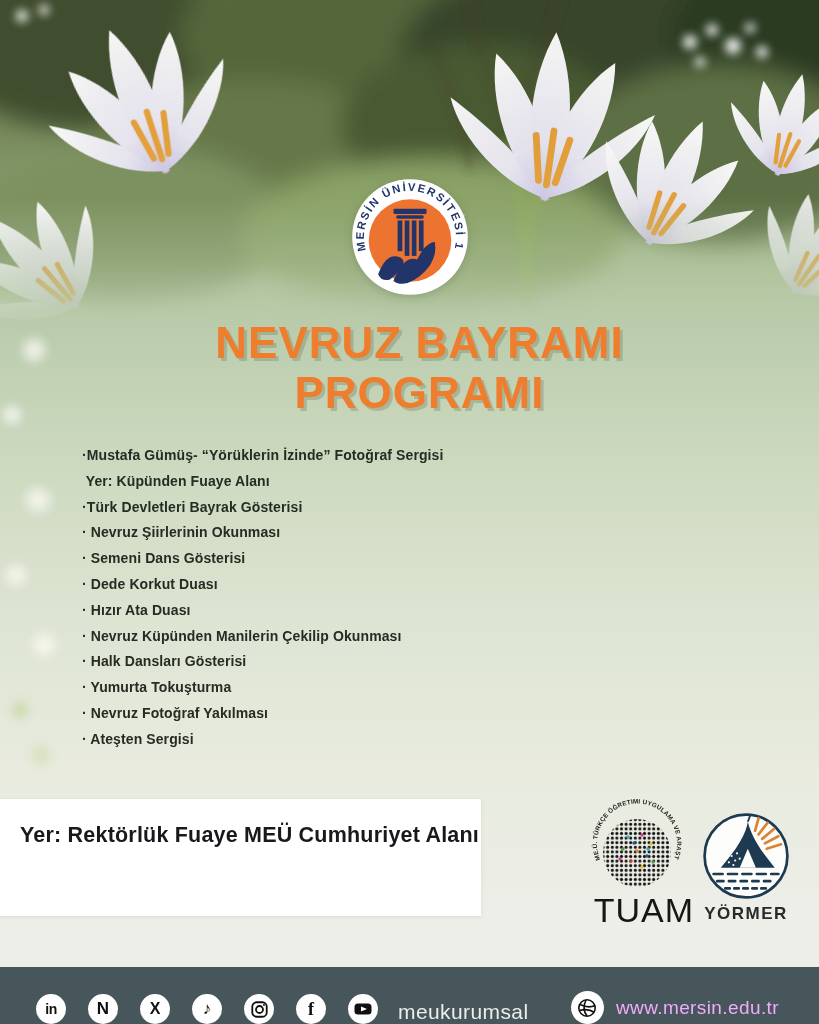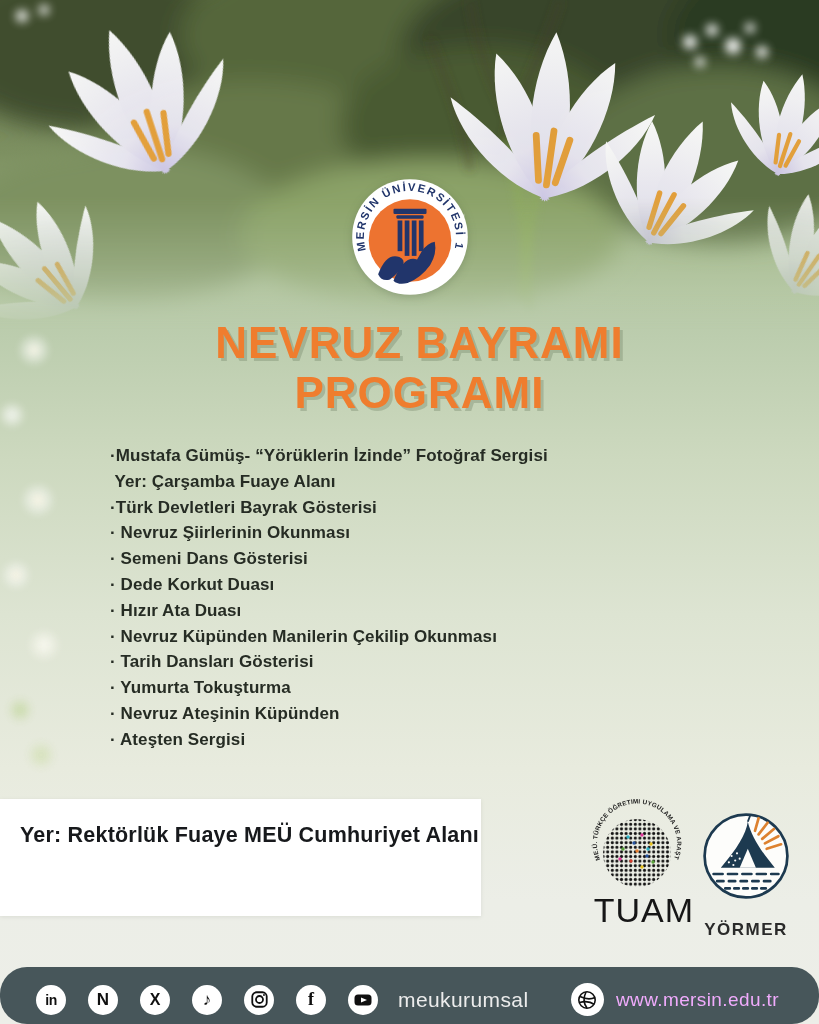--- a/index.html
+++ b/index.html
@@ -36,41 +36,41 @@
   .title{
     position:absolute;left:2px;top:318px;width:819px;text-align:center;
     color:#EF7D2E;font-weight:bold;font-size:44px;line-height:1.14;letter-spacing:1px;
     text-shadow:3px 3px 0 rgba(112,128,100,.35);
     padding-left:8px;
   }
   
   .program{position:absolute;left:82px;top:443px;margin:0;padding:0;list-style:none;}
   .program li{
     height:25.8px;line-height:25.8px;white-space:pre;
-    font-size:17px;font-weight:bold;color:#262c24;letter-spacing:.1px;margin-left:28px;
+    font-size:14px;font-weight:bold;color:#262c24;letter-spacing:.1px;
   }
   
   .info-box{
     position:absolute;left:0;top:799px;width:481px;height:117px;background:#FFFFFF;
     box-sizing:border-box;padding:24px 0 16px 20px;box-shadow:0 1px 4px rgba(90,100,80,.12);
   }
   .info-loc{font-size:21.5px;font-weight:bold;color:#17191c;letter-spacing:.2px;}
   .info-date{margin-top:10px;font-size:21px;font-weight:bold;color:#EF7D33;letter-spacing:.2px;}
   
   .partners{position:absolute;left:580px;top:799px;display:flex;align-items:flex-start;}
   .tuam{width:114px;text-align:center;}
   .tuam svg{width:104px;height:96px;display:block;margin:0 auto;}
   .tuam-label{font-size:34px;font-weight:normal;color:#161616;letter-spacing:1px;margin-top:-4px;text-align:right;}
   .yormer{width:104px;text-align:center;padding-top:12px;}
   .yormer svg{width:90px;height:90px;display:block;margin:0 auto;}
-  .yormer-label{font-size:17px;font-weight:bold;color:#2a2a2a;letter-spacing:1.5px;margin-top:19px;}
+  .yormer-label{font-size:17px;font-weight:bold;color:#2a2a2a;letter-spacing:1.5px;margin-top:3px;}
   
   .footer{
     position:absolute;left:0;bottom:0;width:819px;height:57px;background:#47565A;
-    display:flex;align-items:center;box-sizing:border-box;padding:8px 40px 0 36px;gap:22px;border-radius:27px;
+    display:flex;align-items:flex-end;box-sizing:border-box;padding:8px 40px 0 36px;gap:22px;
   }
   .sicon{
     width:30px;height:30px;border-radius:50%;background:#fff;flex:0 0 auto;
     display:flex;align-items:center;justify-content:center;
     color:#101010;font-weight:bold;cursor:pointer;
   }
   .sicon span{display:block;}
   .g-in{font-size:14px;letter-spacing:-0.5px;}
   .g-n{font-size:17px;}
   .g-x{font-size:16px;}
@@ -187,30 +187,30 @@
     </svg>
   </div>
 
   <div class="title">
     <div>NEVRUZ BAYRAMI</div>
     <div>PROGRAMI</div>
   </div>
 
   <ul class="program">
     <li>·Mustafa Gümüş- “Yörüklerin İzinde” Fotoğraf Sergisi</li>
-    <li> Yer: Çarşamba Fuaye Alanı</li>
+    <li> Yer: Küpünden Fuaye Alanı</li>
     <li>·Türk Devletleri Bayrak Gösterisi</li>
     <li>· Nevruz Şiirlerinin Okunması</li>
     <li>· Semeni Dans Gösterisi</li>
     <li>· Dede Korkut Duası</li>
     <li>· Hızır Ata Duası</li>
     <li>· Nevruz Küpünden Manilerin Çekilip Okunması</li>
-    <li>· Tarih Dansları Gösterisi</li>
+    <li>· Halk Dansları Gösterisi</li>
     <li>· Yumurta Tokuşturma</li>
-    <li>· Nevruz Ateşinin Küpünden</li>
+    <li>· Nevruz Fotoğraf Yakılması</li>
     <li>· Ateşten Sergisi</li>
   </ul>
 
   <div class="info-box">
     <div class="info-loc">Yer: Rektörlük Fuaye MEÜ Cumhuriyet Alanı</div>
   </div>
 
   <div class="partners">
     <div class="tuam">
       <svg viewBox="0 0 100 96">

